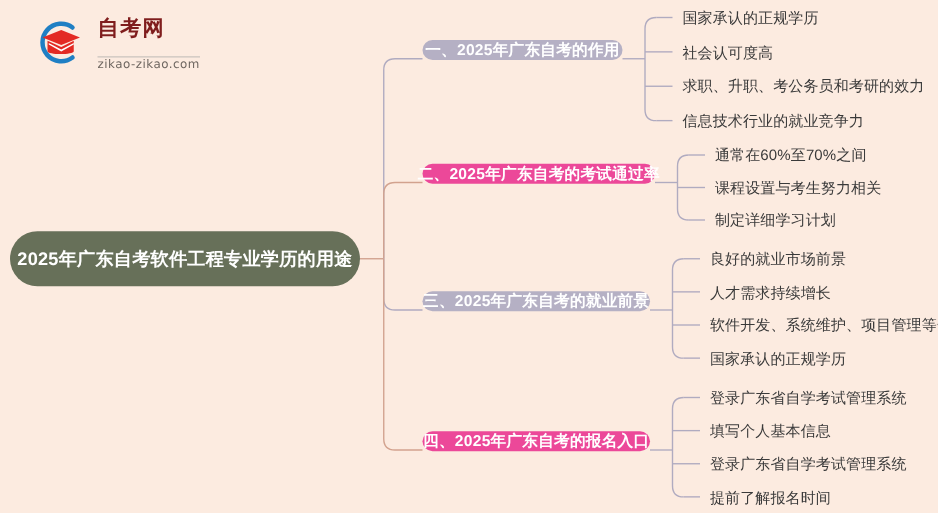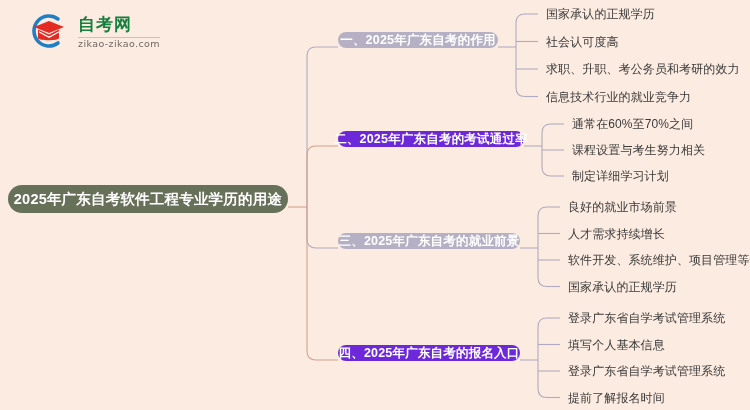--- a/index.html
+++ b/index.html
@@ -28,24 +28,24 @@
   #logo-mark {
     width: 42px;
     height: 38px;
     position: relative;
     flex: none;
   }
   #logo-text { line-height: 1; padding-top: 2px; }
   #logo-title {
     font-size: 17px;
     font-weight: bold;
-    color: #15803d;
+    color: #7f1d1d;
     letter-spacing: 1px;
     border-bottom: 1px solid #c9c3bd;
-    padding-bottom: 4px;
+    padding-bottom: 14px;
   }
   #logo-sub {
     font-size: 9.5px;
     color: #6f6761;
     letter-spacing: .4px;
     margin-top: 1px;
     font-family: "DejaVu Sans", sans-serif;
   }
 
   
@@ -64,33 +64,33 @@
     justify-content: center;
     border-radius: 999px;
     color: #ffffff;
     font-weight: bold;
     white-space: nowrap;
   }
   #root-node {
     left: 8px;
     top: 185px;
     width: 280px;
-    height: 28px;
+    height: 44px;
     background: #677059;
     font-size: 14.5px;
     letter-spacing: .2px;
     align-items: center;
   }
   .branch-node {
     height: 16px;
     font-size: 12.5px;
     letter-spacing: .2px;
   }
   .branch-lav { background: #b5b0c4; }
-  .branch-tan { background: #6d28d9; }
+  .branch-tan { background: #ec4899; }
 
   #branch-node-0 { left: 338px; top: 32px;  width: 160px; }
   #branch-node-1 { left: 338px; top: 131px; width: 186px; }
   #branch-node-2 { left: 338px; top: 233px; width: 182px; }
   #branch-node-3 { left: 338px; top: 345px; width: 182px; }
 
   
   .leaf {
     position: absolute;
     font-size: 12px;

